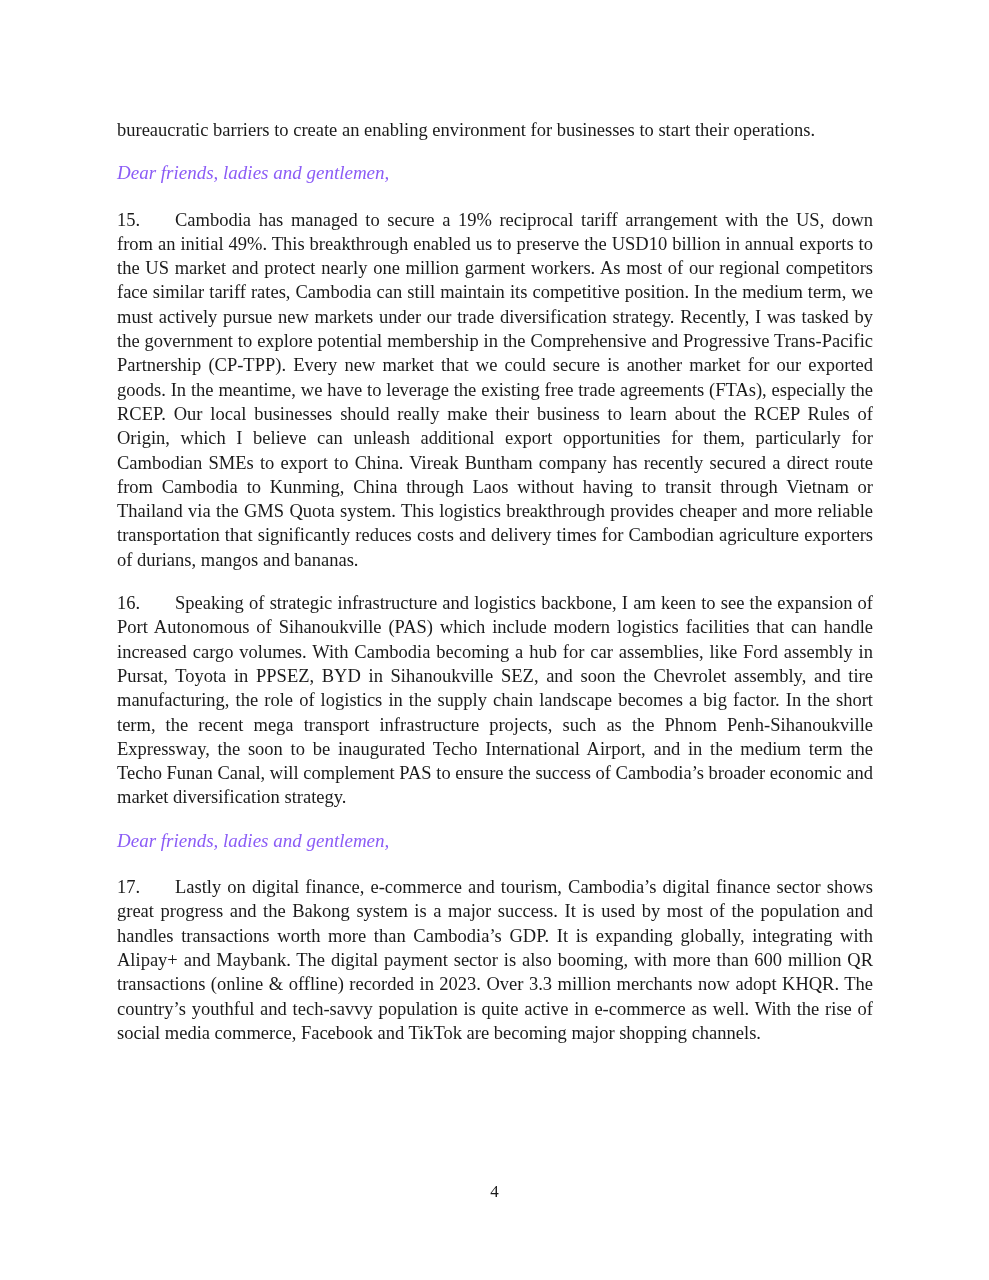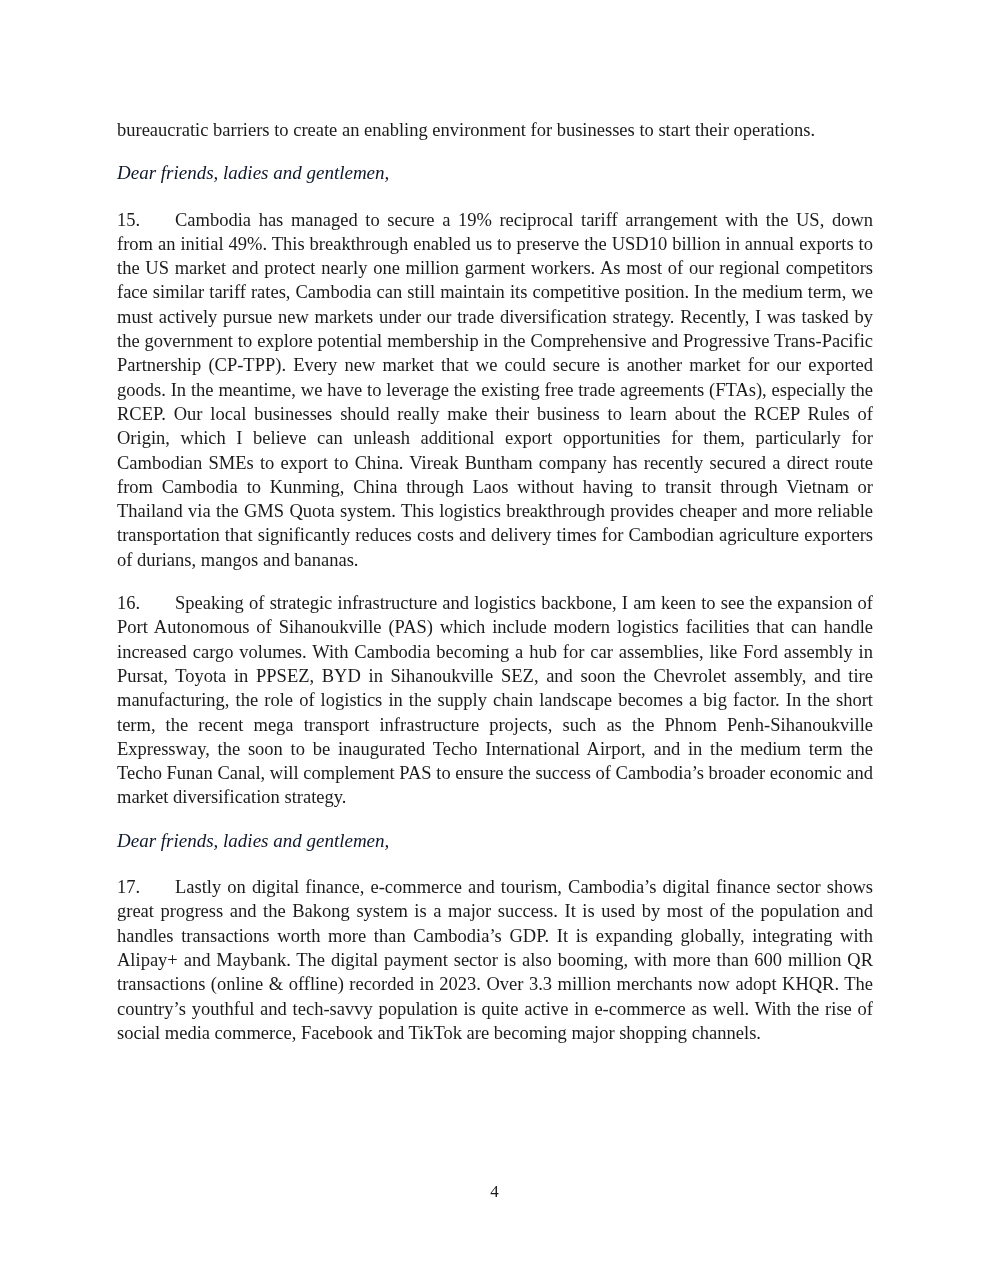--- a/index.html
+++ b/index.html
@@ -21,21 +21,21 @@
     overflow: hidden;
     border-radius: 17px;
   }
   p.body-par {
     margin: 0 0 19px 0;
     text-align: justify;
   }
   p.salutation {
     margin: 2px 0 22px 0;
     font-style: italic;
-    color: #0f172a;
+    color: #8b5cf6;
     font-size: 19px;
     text-align: left;
   }
   .para-num {
     display: inline-block;
     width: 58px;
   }
   .page-number {
     position: absolute;
     left: 0;

